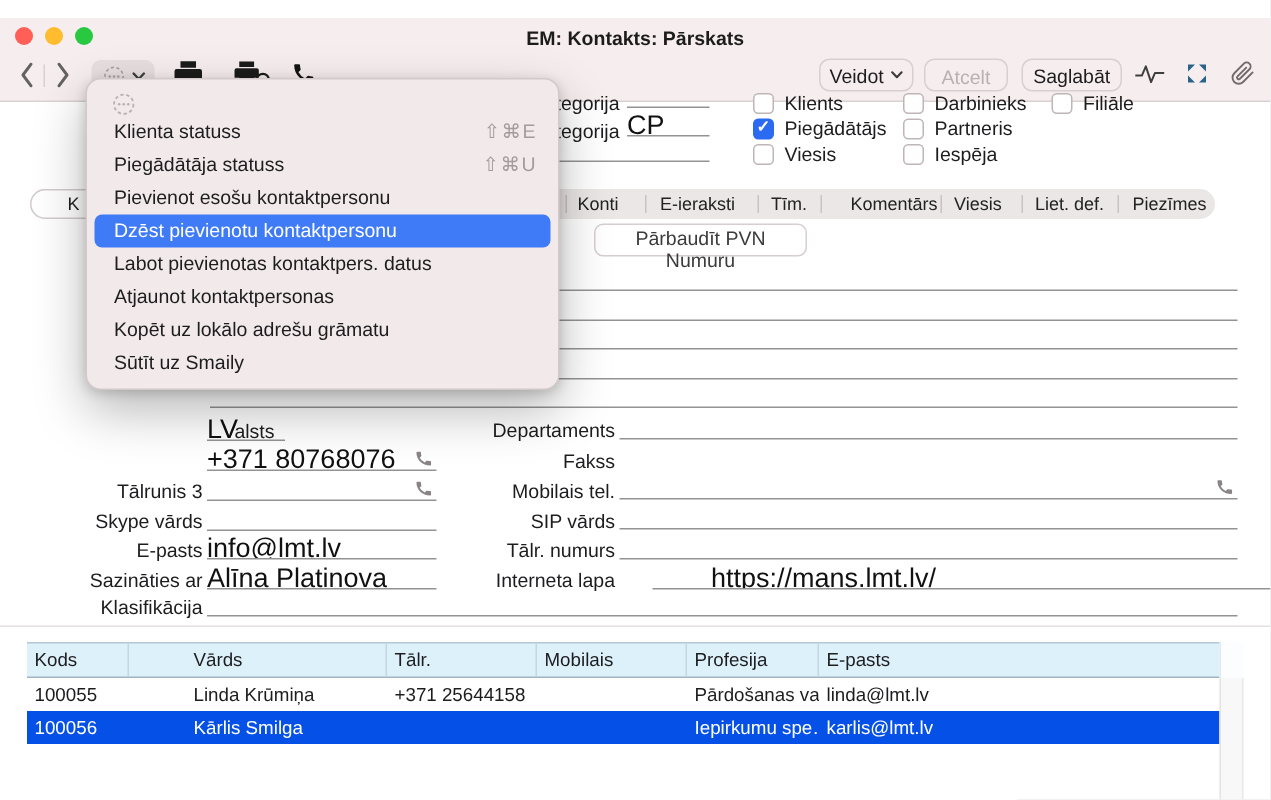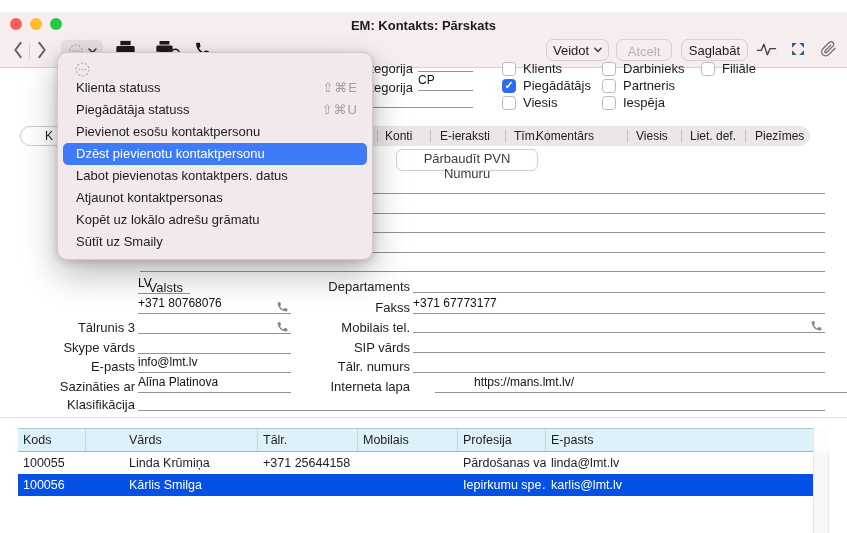--- a/index.html
+++ b/index.html
@@ -22,21 +22,21 @@
         border:1px solid #d3c9ca;border-radius:10px;z-index:60;
         box-shadow:0 14px 34px rgba(0,0,0,.28),0 2px 8px rgba(0,0,0,.16);}
   .mico{position:absolute;left:16px;top:8px;}
   .mi{position:absolute;left:5px;width:304px;height:22px;line-height:22px;border-radius:5px;
       font-size:13px;padding:0;color:#1d1d1f;}
   .mi .ml{position:absolute;left:13px;}
   .mi .sc{position:absolute;right:9px;color:#a29c9f;letter-spacing:1px;}
   .mi.hl{background:#407bf7;color:#ffffff;}
   
   .flabel{position:absolute;font-size:13px;text-align:right;color:#1d1d1f;white-space:nowrap;}
-  .fline{position:absolute;height:17px;border-bottom:1px solid #939393;font-size:12px;color:#111;white-space:nowrap;overflow:hidden;}
+  .fline{position:absolute;height:17px;border-bottom:1px solid #939393;font-size:18px;color:#111;white-space:nowrap;overflow:hidden;}
   .hline{position:absolute;height:1px;background:#939393;}
   .cb{position:absolute;display:flex;align-items:center;gap:7px;font-size:13px;}
   .box{width:14px;height:14px;border:1px solid #bdb5b6;border-radius:3.5px;background:#fff;box-sizing:border-box;
        display:flex;align-items:center;justify-content:center;}
   .box.checked{background:#2a6bf2;border-color:#2a6bf2;color:#fff;font-size:11px;font-weight:bold;line-height:1;}
   .phico{position:absolute;}
   
   #tabs{position:absolute;left:20px;top:126px;width:790px;height:20px;background:#ebe7e7;border-radius:10px;}
   .tab{position:absolute;top:3px;font-size:12px;color:#222;white-space:nowrap;}
   .tsep{position:absolute;top:4px;width:1px;height:12px;background:#c9c2c3;}
@@ -185,21 +185,21 @@
 
   <div id="tabs">
     <div class="tabsel">K</div>
     <span class="tsep" style="left:357px;"></span>
     <span class="tab" style="left:365px;">Konti</span>
     <span class="tsep" style="left:410px;"></span>
     <span class="tab" style="left:420px;">E-ieraksti</span>
     <span class="tsep" style="left:485px;"></span>
     <span class="tab" style="left:494px;">Tīm.</span>
     <span class="tsep" style="left:527px;"></span>
-    <span class="tab" style="left:516px;">Komentārs</span>
+    <span class="tab" style="left:547px;">Komentārs</span>
     <span class="tsep" style="left:607px;"></span>
     <span class="tab" style="left:616px;">Viesis</span>
     <span class="tsep" style="left:661px;"></span>
     <span class="tab" style="left:670px;">Liet. def.</span>
     <span class="tsep" style="left:725px;"></span>
     <span class="tab" style="left:735px;">Piezīmes</span>
   </div>
 
   <button class="pvn">Pārbaudīt PVN Numuru</button>
 
@@ -232,21 +232,20 @@
   <div class="flabel" style="left:0;width:135px;top:379px;">Sazināties ar</div>
   <div class="fline" style="left:138px;width:153px;top:375px;">Alīna Platinova</div>
 
   <div class="flabel" style="left:0;width:135px;top:397px;">Klasifikācija</div>
   <div class="fline" style="left:138px;width:687px;top:393px;"></div>
 
   <div class="flabel" style="left:300px;width:110px;top:279px;">Departaments</div>
   <div class="fline" style="left:413px;width:412px;top:275px;"></div>
 
   <div class="flabel" style="left:300px;width:110px;top:300px;">Fakss</div>
-  <div class="fline" style="left:413px;width:412px;top:296px;">+371 67773177</div>
 
   <div class="flabel" style="left:300px;width:110px;top:320px;">Mobilais tel.</div>
   <div class="fline" style="left:413px;width:412px;top:315px;"></div>
   <span class="phico" style="left:810px;top:318px;"><svg width="13" height="13" viewBox="0 0 24 24">
         <path fill="#8a8486" d="M6.62 10.79a15.05 15.05 0 0 0 6.59 6.59l2.2-2.2a1 1 0 0 1 1.01-.24c1.12.37 2.33.57 3.58.57a1 1 0 0 1 1 1V20a1 1 0 0 1-1 1C10.07 21 3 13.93 3 5a1 1 0 0 1 1-1h3.5a1 1 0 0 1 1 1c0 1.25.2 2.45.57 3.57a1 1 0 0 1-.25 1.02l-2.2 2.2z"></path>
       </svg></span>
 
   <div class="flabel" style="left:300px;width:110px;top:340px;">SIP vārds</div>
   <div class="fline" style="left:413px;width:412px;top:335px;"></div>
 

